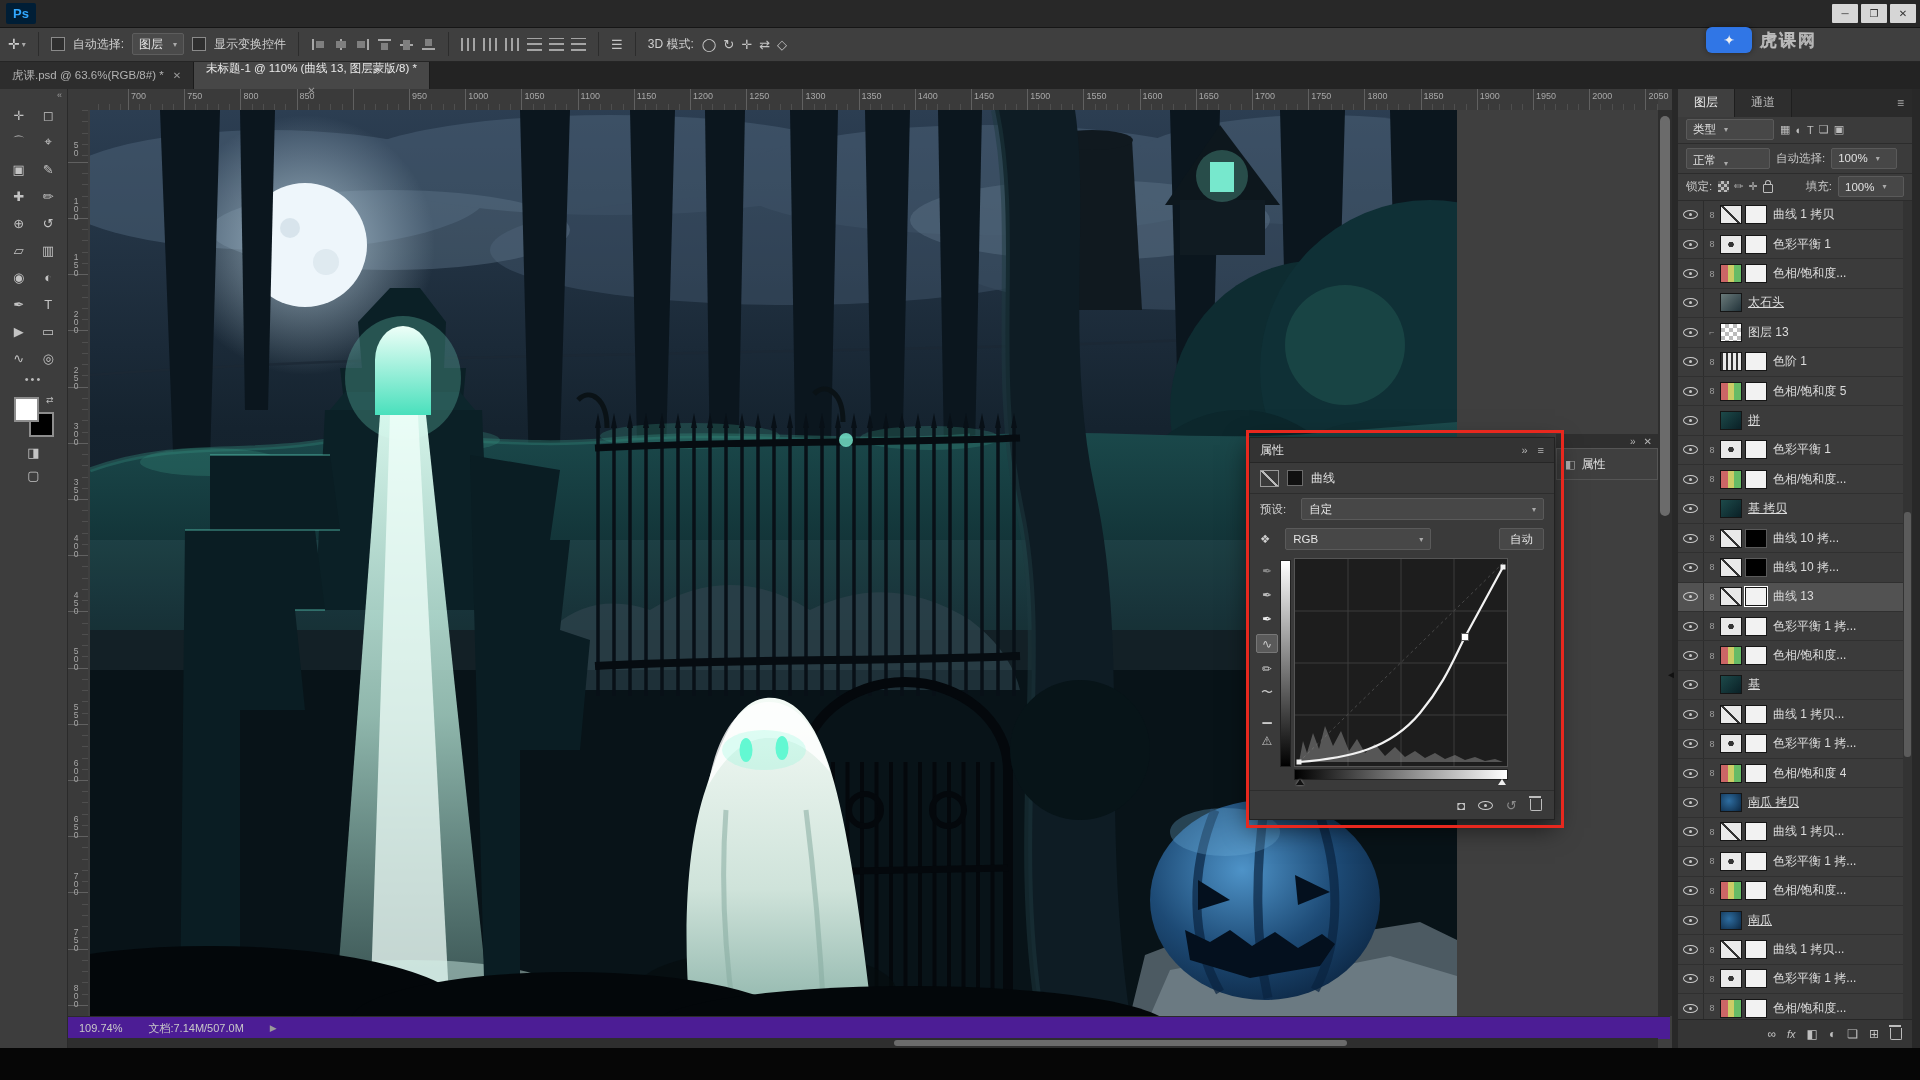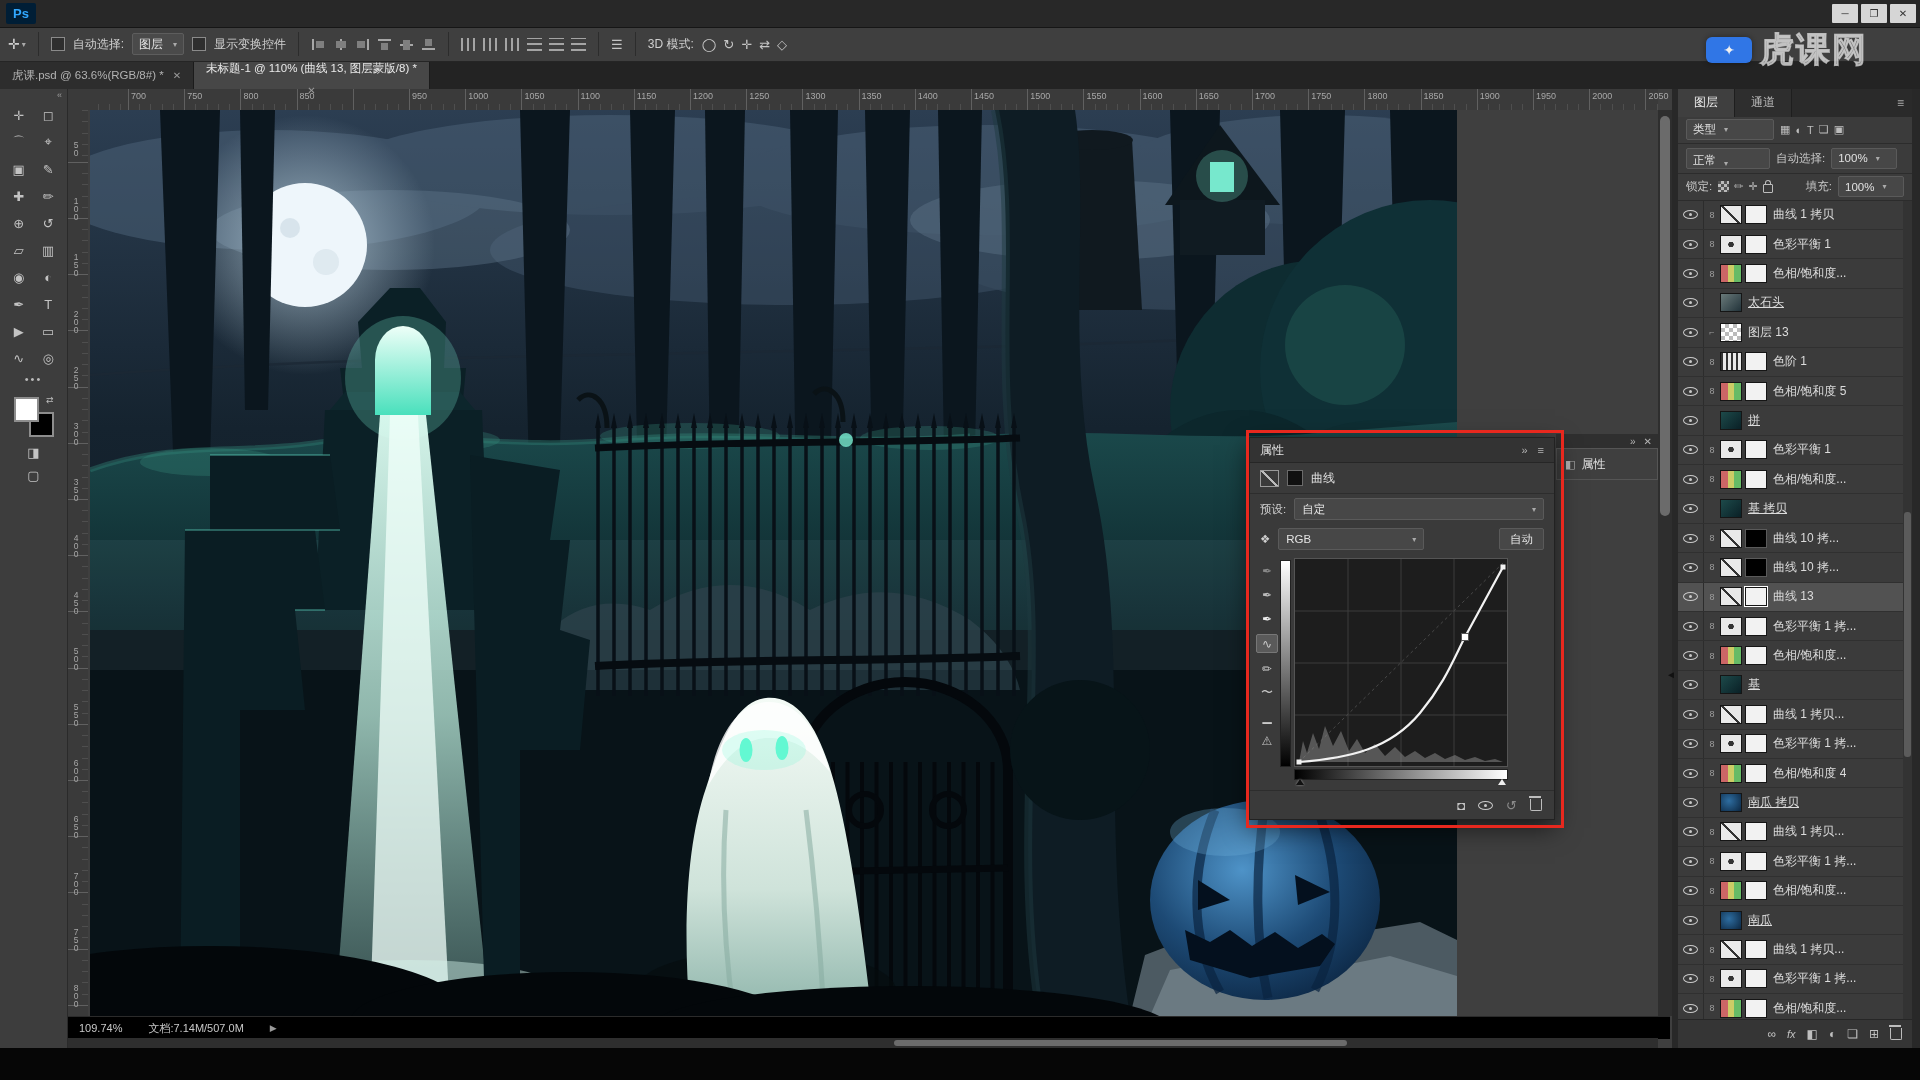--- a/index.html
+++ b/index.html
@@ -69,21 +69,21 @@
   .ruler-v{position:absolute;left:0;top:21px;width:21px;height:906px;background:#3a3a3a;border-right:1px solid #2b2b2b;
      background-image:repeating-linear-gradient(0deg,#606060 0 1px,transparent 1px 56.2px),
                       repeating-linear-gradient(0deg,#4e4e4e 0 1px,transparent 1px 11.24px);
      background-size:100% 100%,6px 100%;background-position:0 46px,15px 46px;background-repeat:no-repeat,repeat-y;}
   .vlab{position:absolute;left:4px;writing-mode:vertical-rl;text-orientation:upright;font-size:8.5px;
         color:#a8a8a8;letter-spacing:-2px;}
   .pasteboard{position:absolute;left:21px;top:21px;width:1570px;height:906px;background:#3f3f3f;overflow:hidden;}
   .artwork{position:absolute;left:2px;top:0;width:1367px;height:906px;}
   .v-scroll{position:absolute;right:0;top:21px;width:14px;height:906px;background:#2e2e2e;}
   .v-thumb{position:absolute;left:2px;top:6px;width:10px;height:400px;background:#6b6b6b;border-radius:5px;}
-  .statusbar{position:absolute;left:0;top:927px;width:1591px;height:22px;background:#000000;display:flex;
+  .statusbar{position:absolute;left:0;top:927px;width:1591px;height:22px;background:#4c1d95;display:flex;
              align-items:center;gap:26px;padding-left:12px;color:#c8c8c8;font-size:11px;border-top:1px solid #2b2b2b;}
   .h-scroll{position:absolute;left:0;top:949px;width:1591px;height:10px;background:#2e2e2e;}
   .h-thumb{position:absolute;left:827px;top:2px;width:453px;height:6px;background:#6b6b6b;border-radius:3px;}
   .bottom-strip{position:absolute;left:0;top:1048px;width:1920px;height:32px;background:#060606;z-index:40;}
   
   .right-dock{position:absolute;left:1672px;top:89px;width:248px;height:959px;background:#282828;z-index:22;}
   .layers-panel{position:absolute;left:6px;top:0;width:234px;height:959px;background:#3a3a3a;display:flex;flex-direction:column;}
   .lp-tabs{display:flex;height:28px;background:#2a2a2a;align-items:stretch;}
   .lp-tab{padding:0 16px;display:flex;align-items:center;font-size:12px;color:#bdbdbd;background:#2e2e2e;border-right:1px solid #1e1e1e;}
   .lp-tab.active{background:#3f3f3f;color:#ececec;}
@@ -134,21 +134,21 @@
   
   .red-annotation{position:absolute;left:1246px;top:430px;width:312px;height:392px;border:3px solid #e8281e;z-index:60;pointer-events:none;}
   .props-panel{position:absolute;left:1249px;top:437px;width:304px;height:381px;background:#3a3a3a;border:1px solid #222;
                box-shadow:0 8px 24px rgba(0,0,0,.6);z-index:55;display:flex;flex-direction:column;}
   .pp-title{height:24px;background:#333;display:flex;align-items:center;padding:0 10px;font-size:12px;color:#e3e3e3;border-bottom:1px solid #262626;}
   .pp-ticons{margin-left:auto;display:flex;gap:10px;color:#b5b5b5;font-size:11px;}
   .pp-sub{height:30px;display:flex;align-items:center;gap:8px;padding:0 10px;border-bottom:1px solid #2d2d2d;font-size:12px;color:#e0e0e0;}
   .pp-curveicon{width:17px;height:15px;border:1px solid #9a9a9a;display:inline-block;
       background-image:linear-gradient(45deg,transparent 44%,#bbb 44%,#bbb 54%,transparent 54%);}
   .pp-sq{width:14px;height:14px;background:#101010;border:1px solid #6a6a6a;display:inline-block;}
-  .pp-row{height:30px;display:flex;align-items:center;gap:8px;padding:0 10px;font-size:11.5px;color:#cfcfcf;}
+  .pp-row{height:30px;display:flex;align-items:center;gap:15px;padding:0 10px;font-size:11.5px;color:#cfcfcf;}
   .pp-select{background:#474747;border:1px solid #5a5a5a;border-radius:2px;height:20px;display:flex;align-items:center;
              gap:8px;padding:0 7px;color:#e4e4e4;flex:1;justify-content:space-between;}
   .pp-select.ch{flex:0 0 130px;}
   .pp-btn{margin-left:auto;background:#474747;border:1px solid #5a5a5a;border-radius:2px;height:20px;padding:0 10px;
           display:flex;align-items:center;color:#e4e4e4;}
   .pp-body{flex:1;display:flex;padding:4px 6px 0 4px;}
   .pp-tools{width:26px;display:flex;flex-direction:column;align-items:center;gap:7px;padding-top:4px;color:#c9c9c9;font-size:12px;}
   .pp-tool{width:20px;height:17px;display:flex;align-items:center;justify-content:center;border-radius:2px;}
   .pp-tool.sel{background:#5a5a5a;border:1px solid #777;}
   .pp-vgrad{width:9px;height:205px;margin-top:2px;background:linear-gradient(to top,#000,#fff);border:1px solid #222;}
@@ -161,21 +161,21 @@
            padding-right:12px;color:#c5c5c5;font-size:13px;}
   
   .dock-frag{position:absolute;left:1556px;top:434px;width:102px;height:52px;z-index:50;}
   .df-top{display:flex;justify-content:flex-end;gap:8px;color:#b5b5b5;font-size:10px;height:14px;align-items:center;background:#2f2f2f;padding-right:6px;}
   .df-tab{height:30px;background:#3f3f3f;border:1px solid #555;display:flex;align-items:center;gap:6px;padding:0 8px;font-size:12px;color:#e6e6e6;}
   .df-ic{color:#b0b0b0;font-size:11px;}
   
   .watermark{position:absolute;left:1706px;top:27px;display:flex;align-items:center;gap:8px;z-index:70;opacity:.92;}
   .wm-badge{width:46px;height:26px;background:#2f7bf5;border-radius:6px;display:flex;align-items:center;justify-content:center;
             color:#fff;font-size:14px;box-shadow:0 0 6px rgba(0,0,0,.4);}
-  .wm-text{font-size:34px;font-weight:bold;color:rgba(255,255,255,.28);-webkit-text-stroke:1px rgba(255,255,255,.65);letter-spacing:2px;}
+  .wm-text{font-size:17px;font-weight:normal;color:rgba(255,255,255,.28);-webkit-text-stroke:1px rgba(255,255,255,.65);letter-spacing:2px;}
 </style>
 </head>
 <body>
 
 <div class="menubar">
   <div class="ps-logo">Ps</div>
   <div class="win-btns">
     <span class="win-btn">─</span>
     <span class="win-btn">❐</span>
     <span class="win-btn">✕</span>

